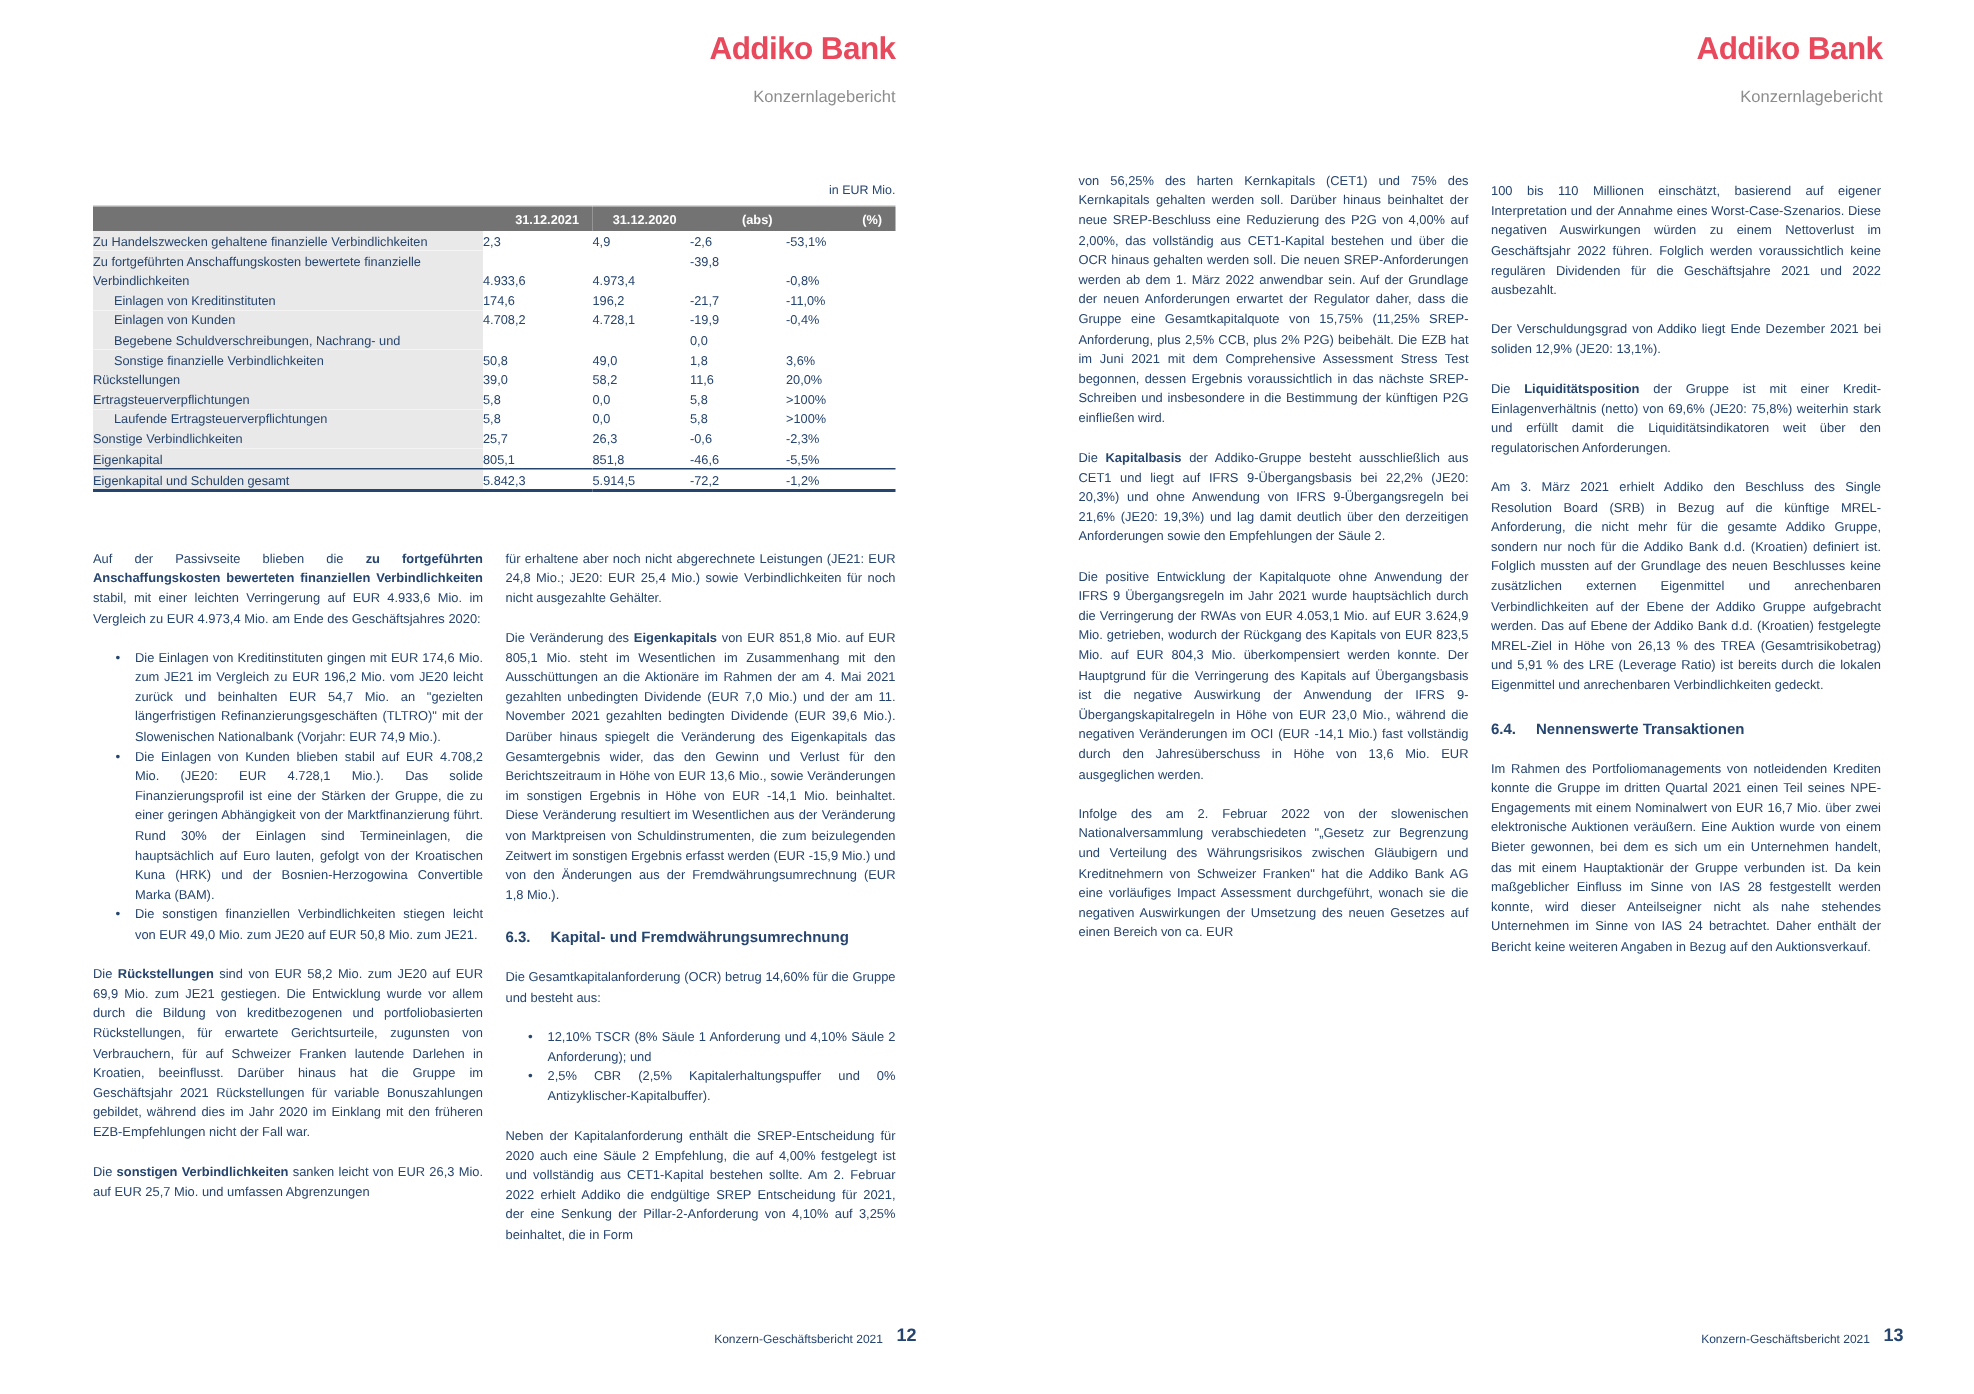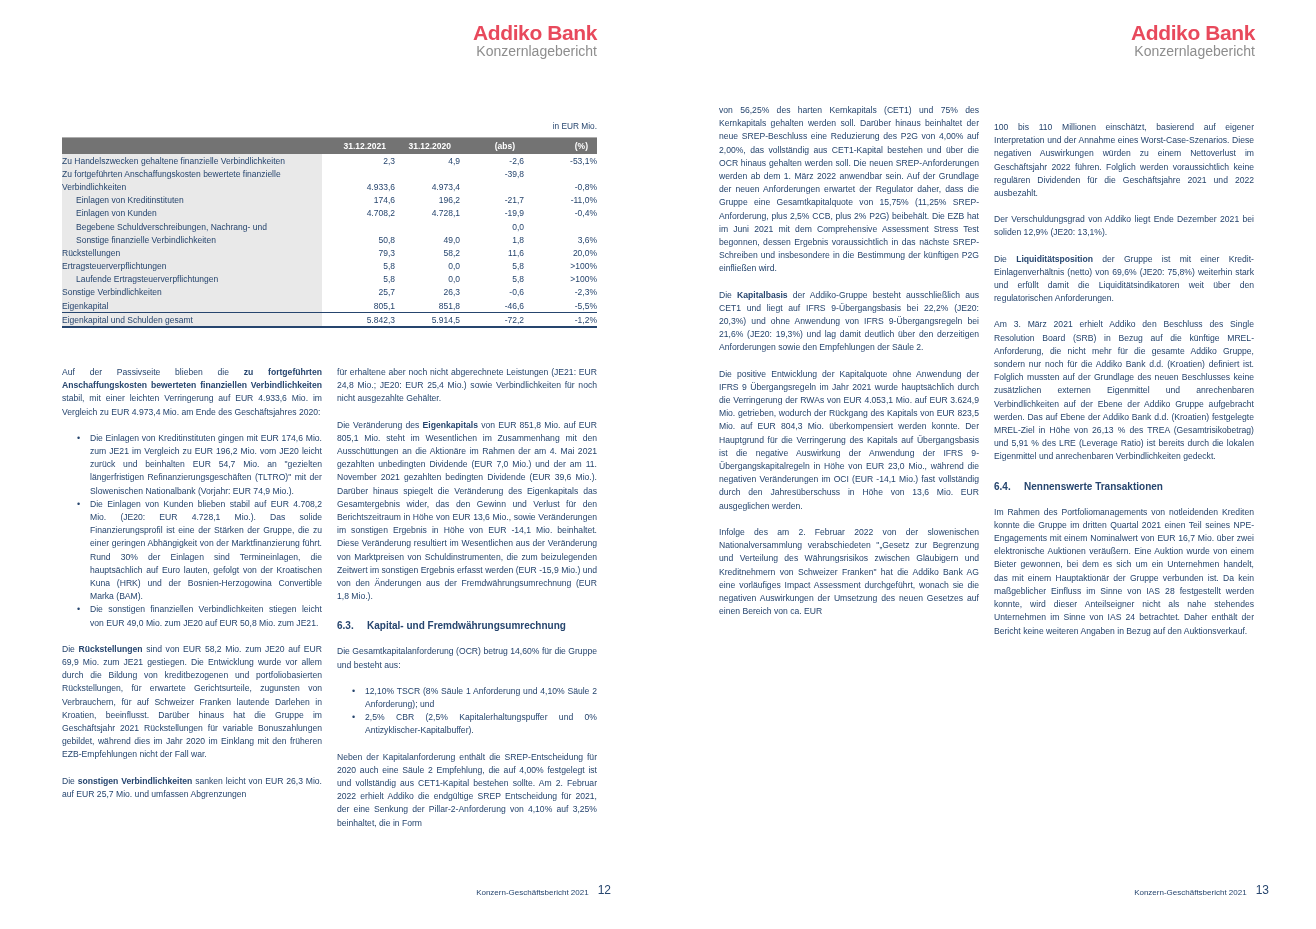--- a/index.html
+++ b/index.html
@@ -7,54 +7,54 @@
     width:1316px;height:929px;position:relative;overflow:hidden;background:#ffffff;
     font-family:"Liberation Sans","DejaVu Sans",sans-serif;color:#26456e;
   }
   .page{position:absolute;top:0;width:658px;height:877px;background:#ffffff}
   #page-left{left:0}
   #page-right{left:658px}
 
   
   .brand{position:absolute;top:21px;right:61px;text-align:right}
   .brand-logo{font-size:21px;font-weight:bold;color:#e8495c;letter-spacing:-0.4px;line-height:24px}
-  .brand-tag{font-size:14px;color:#8d8d8d;line-height:10px;margin-top:1px}
+  .brand-tag{font-size:11px;color:#8d8d8d;line-height:10px;margin-top:15px}
 
   
   .unit-label{position:absolute;top:121px;right:61px;font-size:8.3px;line-height:10px}
   table.fin{position:absolute;left:62px;top:137px;width:535px;border-collapse:collapse;table-layout:fixed;font-size:8.5px}
   table.fin thead th{
     background:#737373;color:#ffffff;font-weight:bold;height:16px;padding:0 9px 0 0;
     text-align:right;border-top:1px solid #adadad;font-size:8.5px;
   }
   table.fin thead th.lblh{text-align:left;padding-left:4px}
   table.fin td{height:13.2px;padding:0;vertical-align:middle;white-space:nowrap;overflow:hidden}
   td.lbl{background:#e9e9e9;padding-left:4px;text-align:left}
   td.lbl.ind{padding-left:14px}
-  td.num{text-align:right;padding-right:9px}
+  td.num{text-align:left;padding-right:9px}
   tr.total td{font-weight:normal;border-top:1px solid #26456e;border-bottom:2px solid #26456e}
 
   
   .col{position:absolute;width:260px;font-size:8.6px;line-height:13.2px;text-align:justify}
   #pl-col1{left:62px;top:366px}
   #pl-col2{left:337px;top:366px}
-  #pr-col1{left:61px;top:104px}
+  #pr-col1{left:61px;top:114px}
   #pr-col2{left:336px;top:121px}
   .bp{margin:0 0 13px 0}
   .h2{display:flex;font-size:10px;font-weight:bold;margin:16px 0 13px 0;text-align:left;line-height:13px}
   .h2n{flex:none;width:30px}
   .ul{margin:0 0 13px 0}
   .li{display:flex}
   .dot{flex:none;width:13px;margin-left:15px;font-size:9px}
   .lit{flex:1;text-align:justify}
 
   
   .footer{position:absolute;top:883px;right:47px;display:flex;align-items:flex-end;gap:9px;white-space:nowrap}
   .footer-label{font-size:8px}
-  .footer-num{font-size:12px;font-weight:normal}
+  .footer-num{font-size:12px;font-weight:bold}
   b{font-weight:bold}
 </style>
 </head>
 <body>
 
 <div class="page" id="page-left">
   <div class="brand">
     <div class="brand-logo">Addiko Bank</div>
     <div class="brand-tag">Konzernlagebericht</div>
   </div>
@@ -123,21 +123,21 @@
         </tr>
         <tr>
           <td class="lbl ind">Sonstige finanzielle Verbindlichkeiten</td>
           <td class="num">50,8</td>
           <td class="num">49,0</td>
           <td class="num">1,8</td>
           <td class="num">3,6%</td>
         </tr>
         <tr>
           <td class="lbl">Rückstellungen</td>
-          <td class="num">79,3</td>
+          <td class="num">39,0</td>
           <td class="num">58,2</td>
           <td class="num">11,6</td>
           <td class="num">20,0%</td>
         </tr>
         <tr>
           <td class="lbl">Ertragsteuerverpflichtungen</td>
           <td class="num">5,8</td>
           <td class="num">0,0</td>
           <td class="num">5,8</td>
           <td class="num">&gt;100%</td>

